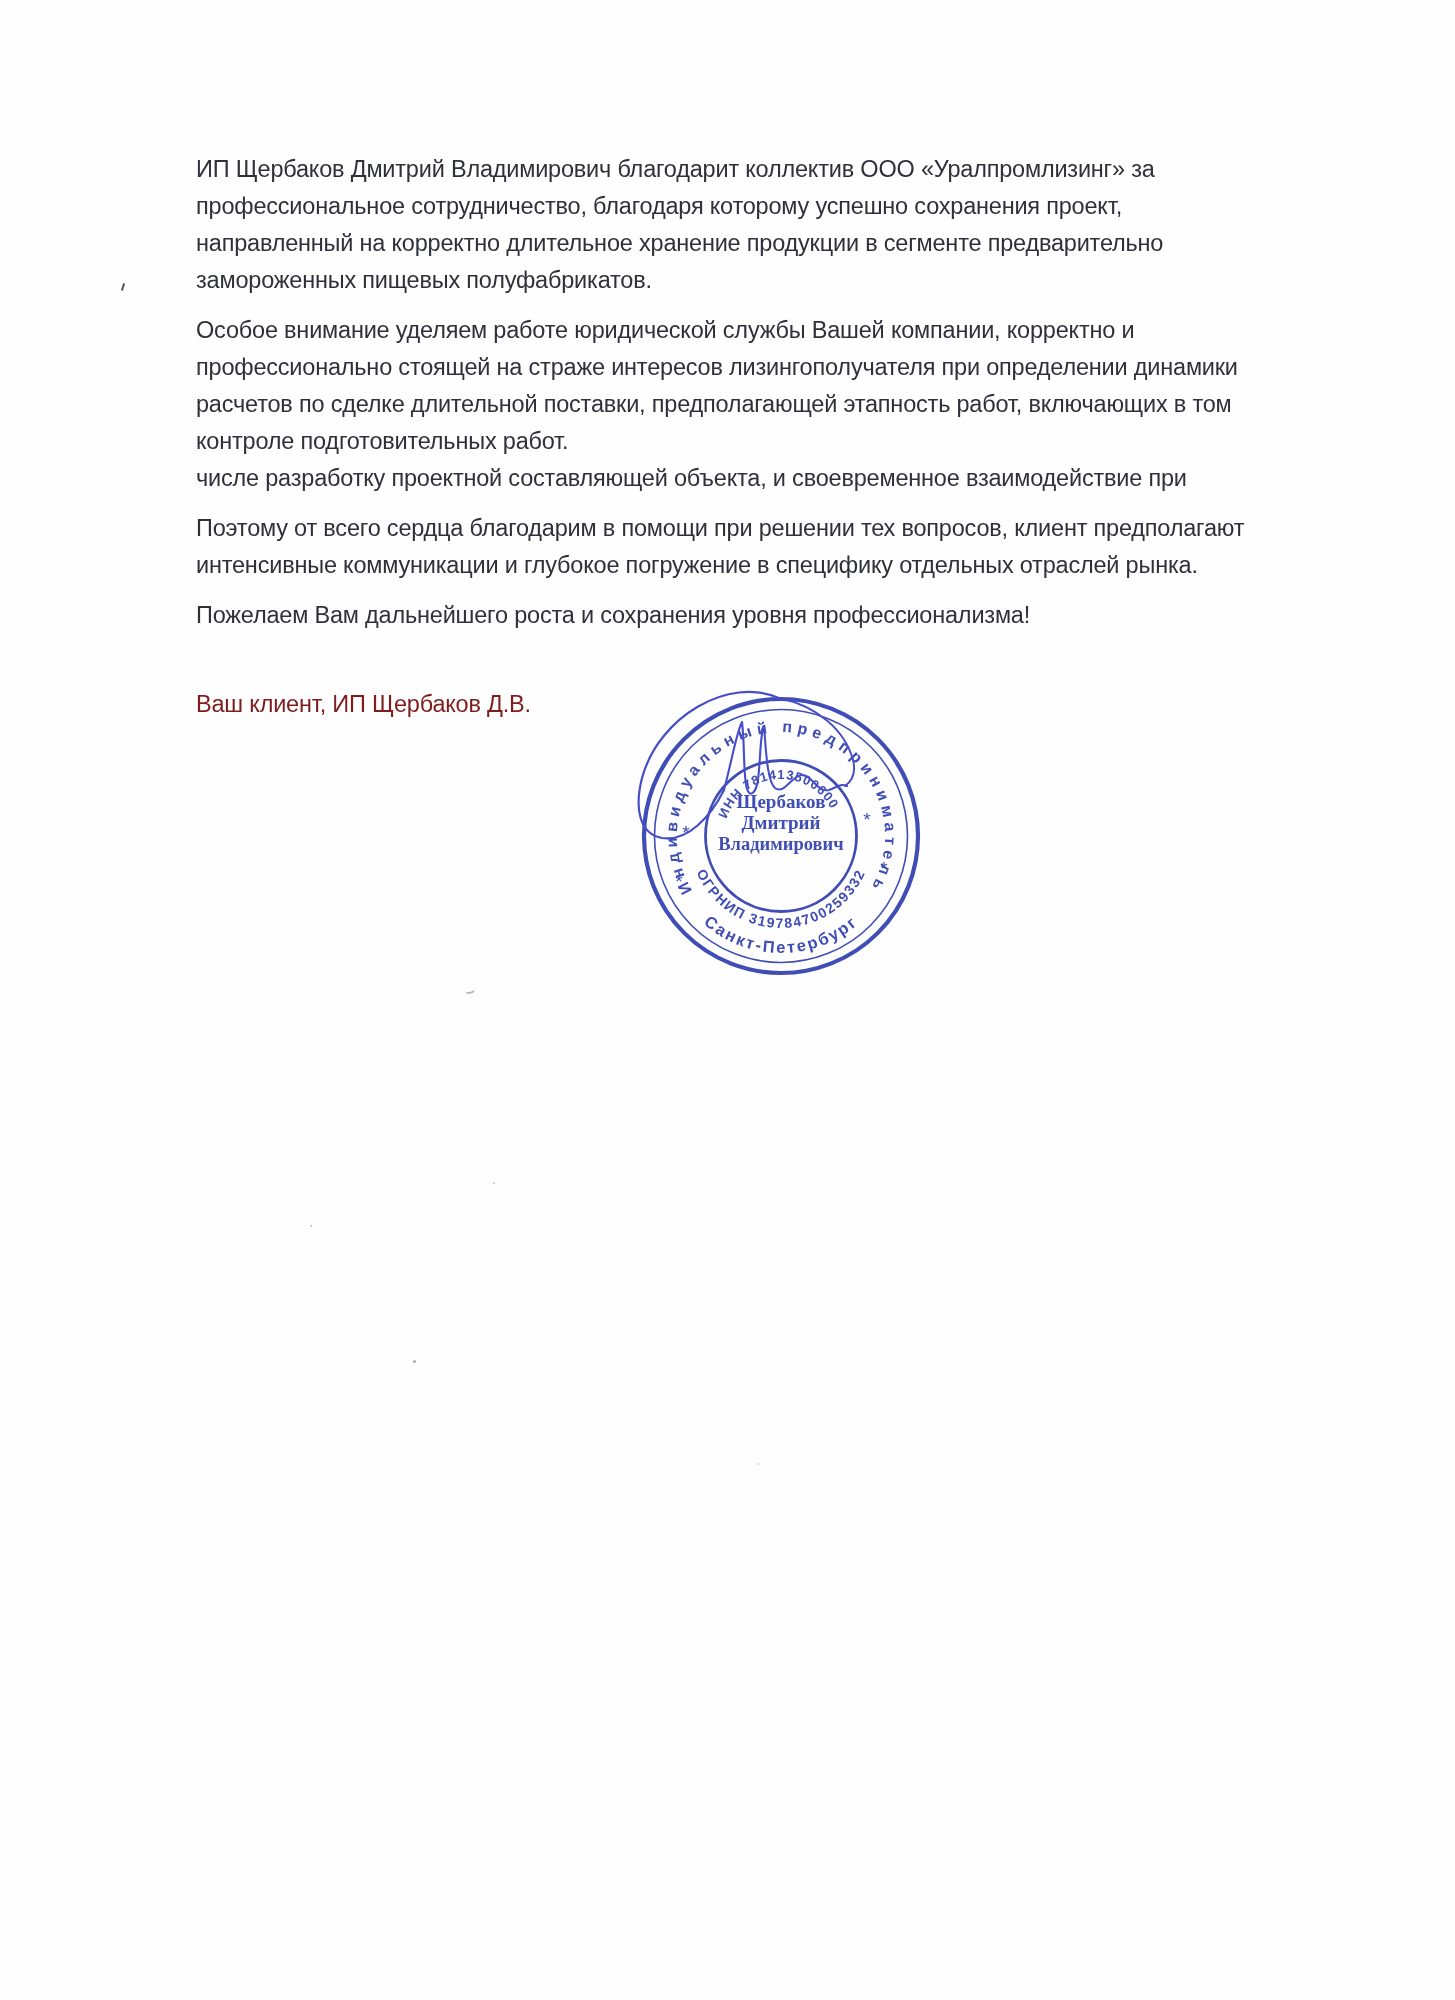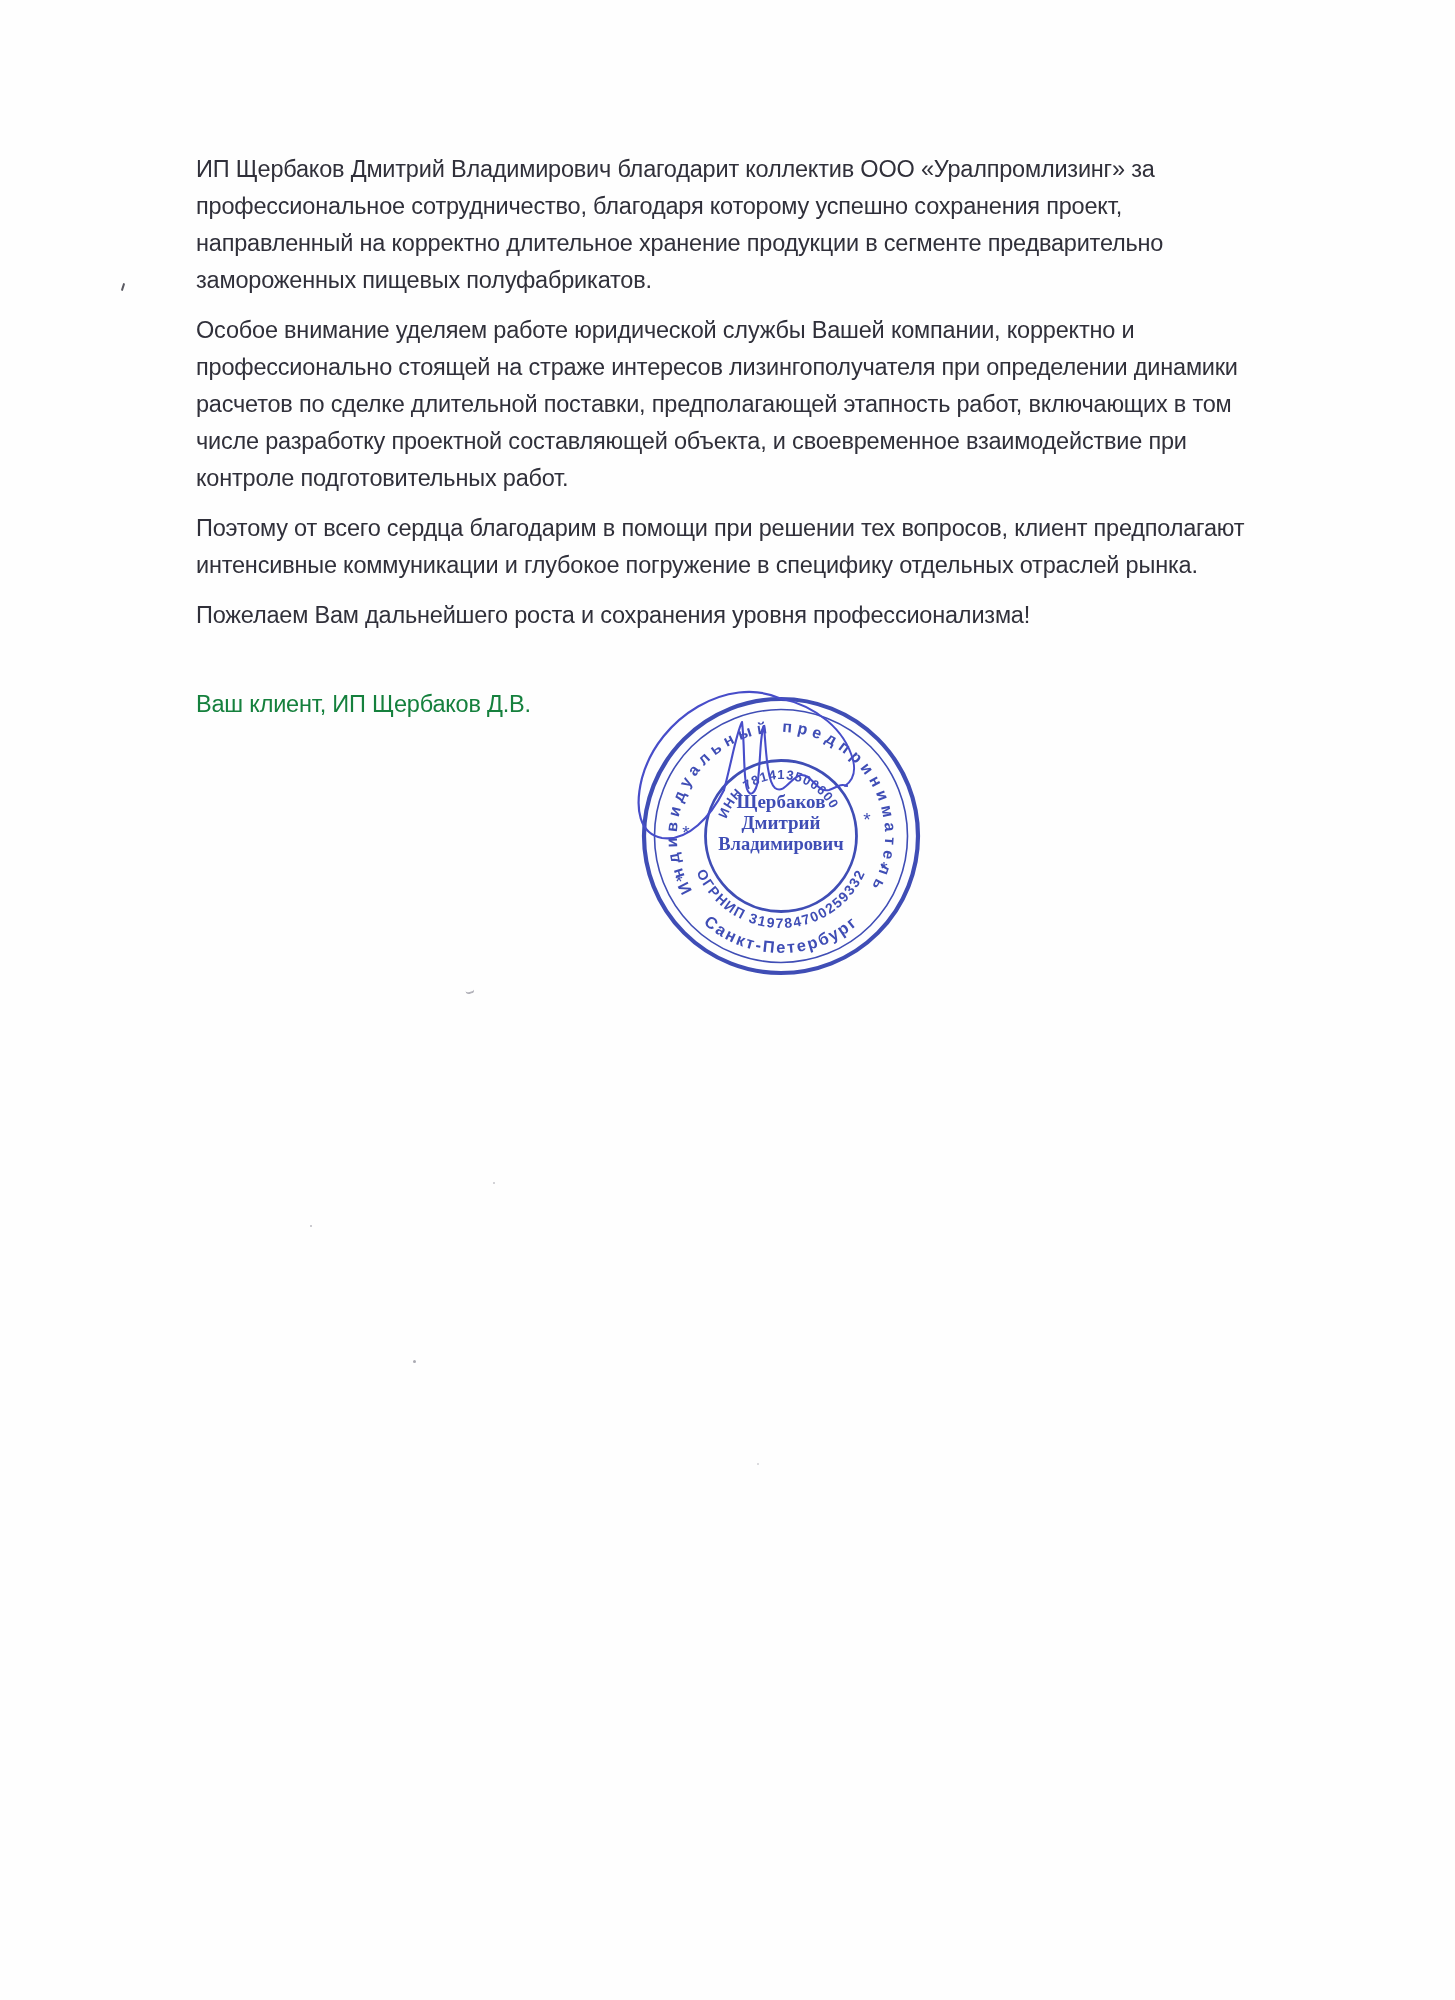--- a/index.html
+++ b/index.html
@@ -24,21 +24,21 @@
     letter-spacing:-0.2px;
     color:#30303a;
   }
   .signoff{
     position:absolute;
     left:196px;top:686px;
     font-size:23.5px;
     line-height:37px;
     letter-spacing:-0.2px;
     white-space:nowrap;
-    color:#15803d;
+    color:#7f1d1d;
   }
   .stamp-wrap{
     position:absolute;
     left:611px;top:666px;
     width:340px;height:340px;
     filter:blur(0.2px);
     opacity:0.93;
   }
   .stamp-wrap svg{display:block;}
   .stamp-ring{stroke:var(--ink,#3140b0);fill:none;}
@@ -64,22 +64,22 @@
         <div class="para">
           <div class="line">ИП Щербаков Дмитрий Владимирович благодарит коллектив ООО «Уралпромлизинг» за</div>
           <div class="line">профессиональное сотрудничество, благодаря которому успешно сохранения проект,</div>
           <div class="line">направленный на корректно длительное хранение продукции в сегменте предварительно</div>
           <div class="line">замороженных пищевых полуфабрикатов.</div>
         </div>
         <div class="para">
           <div class="line">Особое внимание уделяем работе юридической службы Вашей компании, корректно и</div>
           <div class="line">профессионально стоящей на страже интересов лизингополучателя при определении динамики</div>
           <div class="line">расчетов по сделке длительной поставки, предполагающей этапность работ, включающих в том</div>
+          <div class="line">контроле подготовительных работ.</div>
           <div class="line">числе разработку проектной составляющей объекта, и своевременное взаимодействие при</div>
-          <div class="line">контроле подготовительных работ.</div>
         </div>
         <div class="para">
           <div class="line">Поэтому от всего сердца благодарим в помощи при решении тех вопросов, клиент предполагают</div>
           <div class="line">интенсивные коммуникации и глубокое погружение в специфику отдельных отраслей рынка.</div>
         </div>
         <div class="para">
           <div class="line">Пожелаем Вам дальнейшего роста и сохранения уровня профессионализма!</div>
         </div>
       </div>
   </div>

